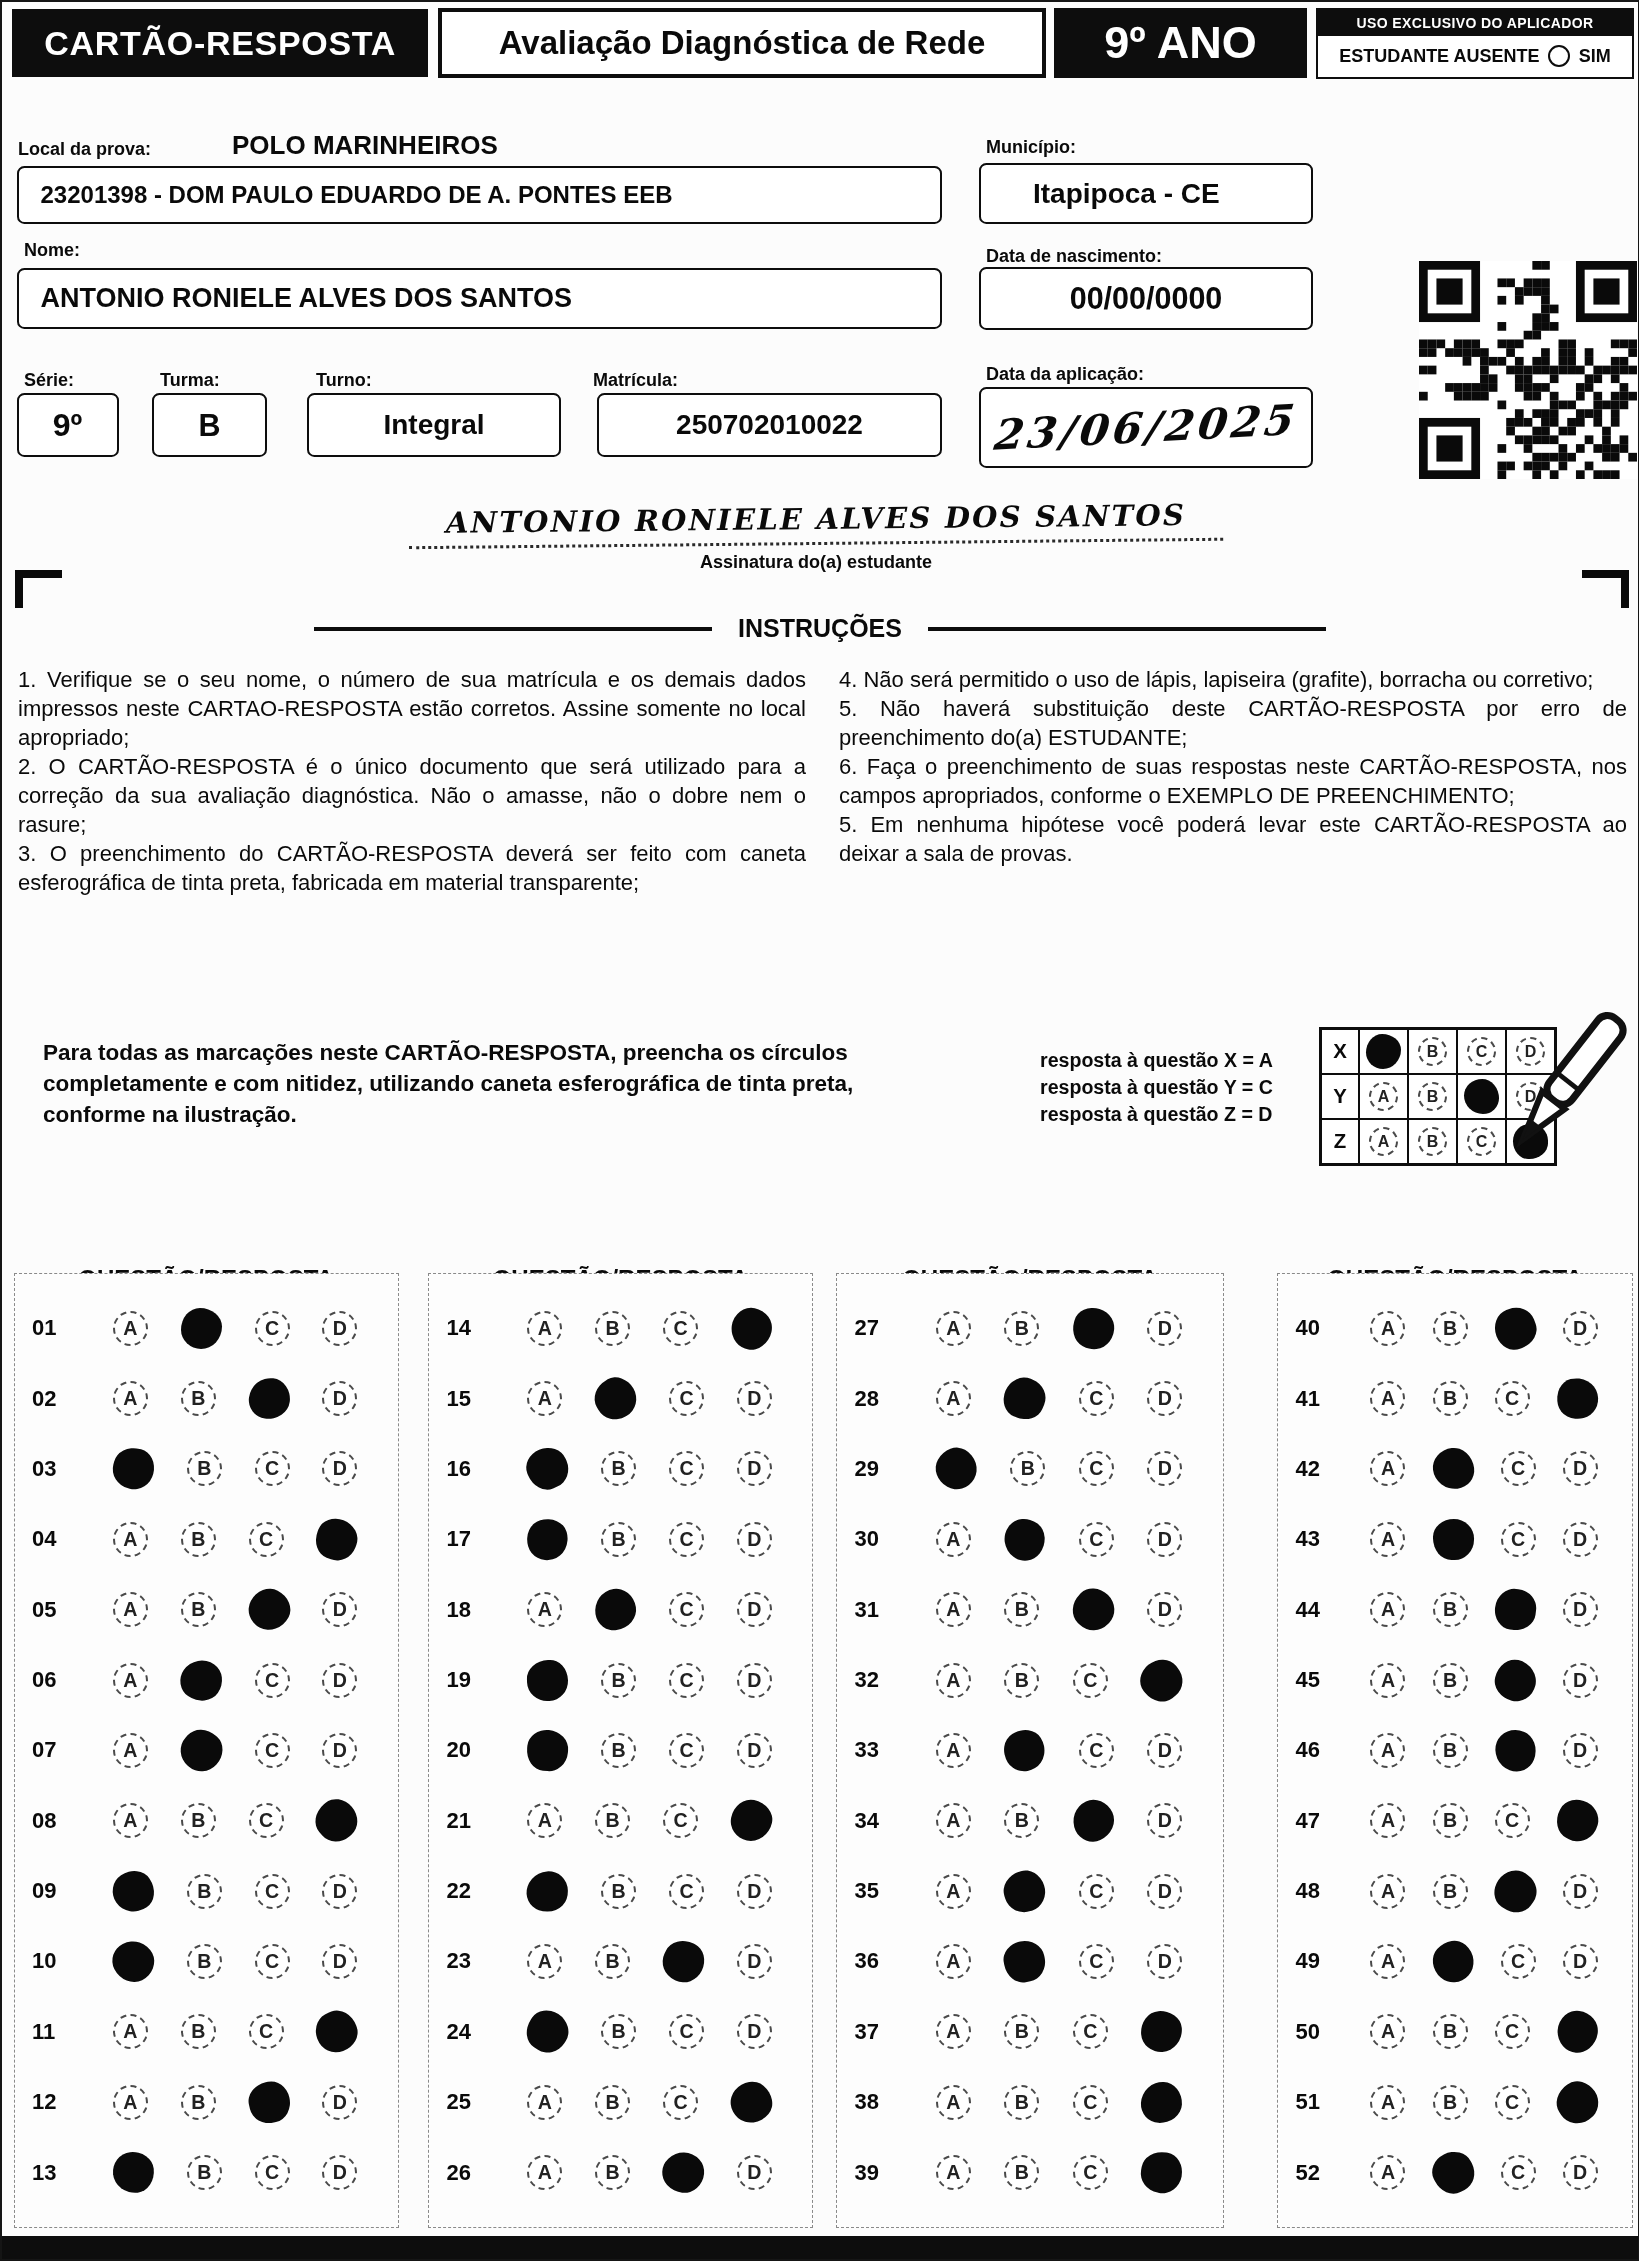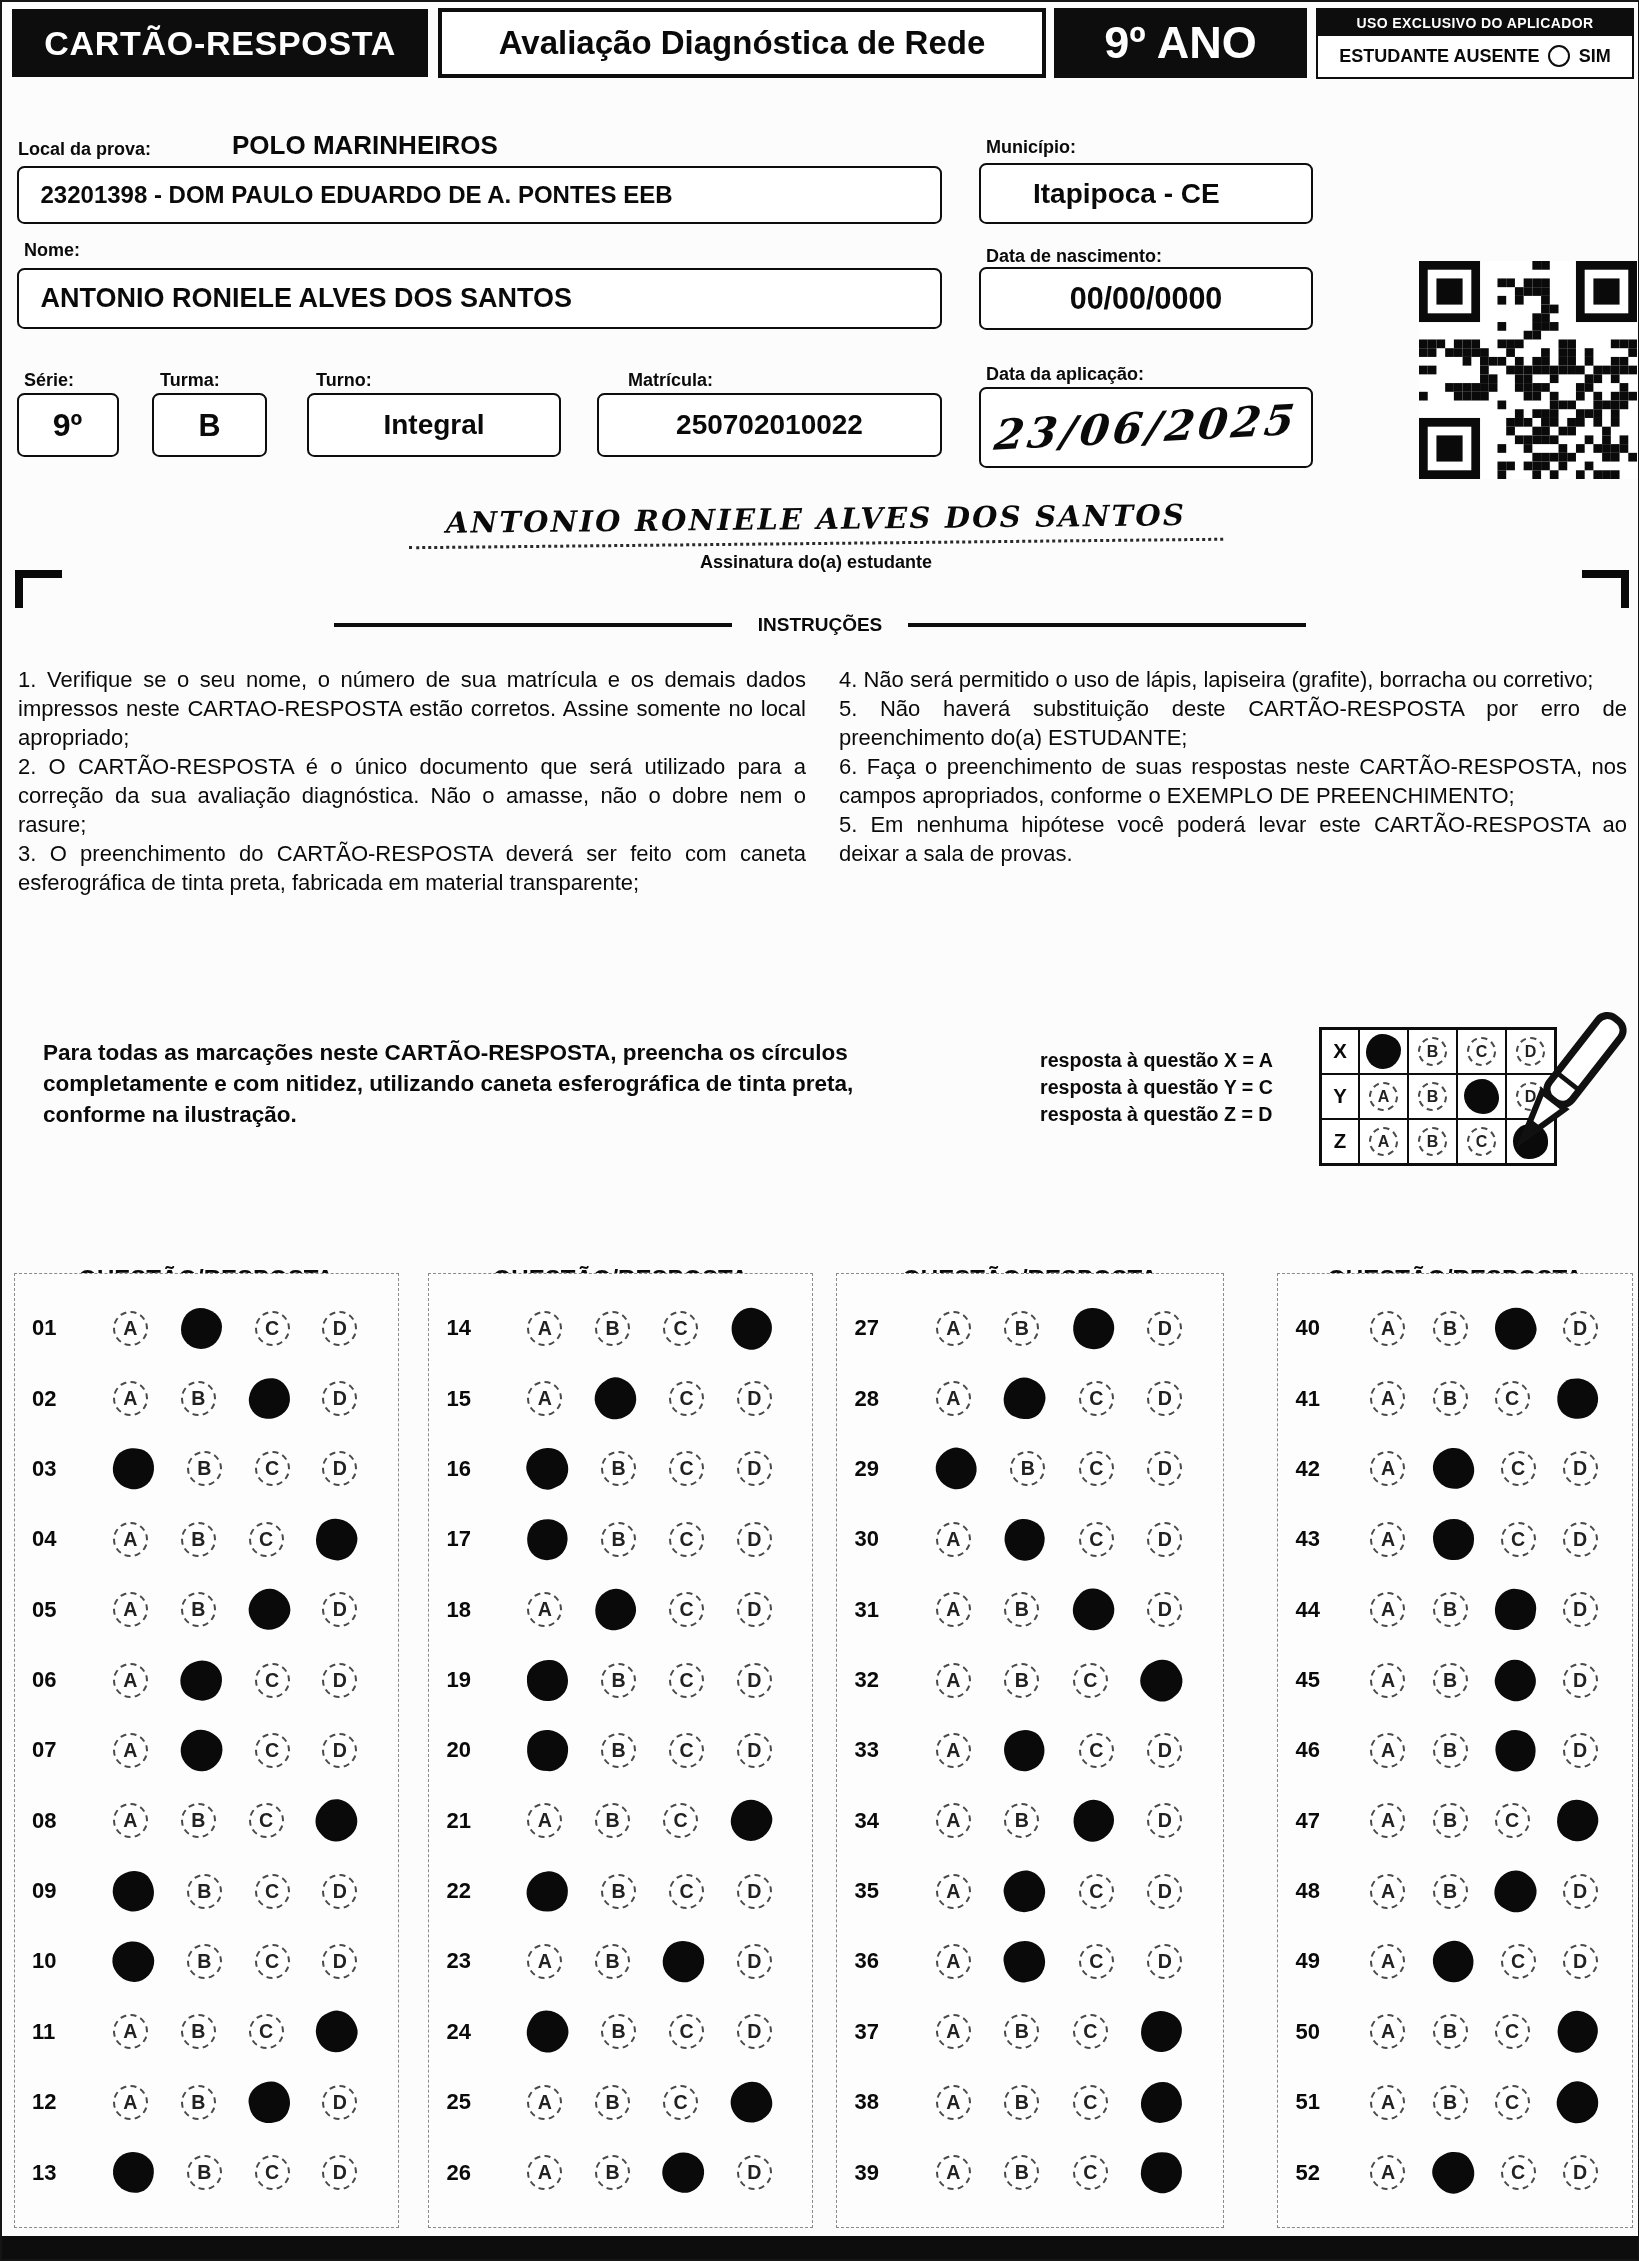--- a/index.html
+++ b/index.html
@@ -33,41 +33,41 @@
   #nome-label{left:22px;top:238px;}
   #nome-box{left:14.5px;top:266px;width:925px;height:61px;padding-left:22px;font-size:27px;}
   #nascimento-label{left:984px;top:244px;}
   #nascimento-box{left:977px;top:265px;width:334px;height:63px;justify-content:center;font-size:30.5px;}
   #serie-label{left:22px;top:368px;}
   #serie-box{left:14.5px;top:391px;width:102px;height:64px;justify-content:center;font-size:32px;}
   #turma-label{left:158px;top:368px;}
   #turma-box{left:150px;top:391px;width:115px;height:64px;justify-content:center;font-size:30.5px;}
   #turno-label{left:314px;top:368px;}
   #turno-box{left:305px;top:391px;width:254px;height:64px;justify-content:center;font-size:28px;}
-  #matricula-label{left:626px;top:368px;}
+  #matricula-label{left:591px;top:368px;}
   #matricula-box{left:595px;top:391px;width:345px;height:64px;justify-content:center;font-size:28px;}
   #aplicacao-label{left:984px;top:362px;}
   #aplicacao-box{left:977px;top:385px;width:334px;height:81px;justify-content:center;}
   #aplicacao-box span{font-family:"DejaVu Serif",serif;font-style:italic;font-weight:bold;font-size:42px;
                       letter-spacing:3.6px;transform:skewX(-10deg) rotate(-3deg);display:inline-block;}
   #qr{left:1417px;top:259px;width:218px;height:218px;}
 
   
   #signature-line{left:407px;top:500px;width:814px;text-align:center;border-bottom:3.6px dotted #2a2a2a;
                   padding-bottom:5.8px;font-family:"DejaVu Serif",serif;font-style:italic;font-weight:bold;
                   font-size:29px;letter-spacing:2.2px;transform:rotate(-.6deg);}
   #signature-label{left:407px;top:550px;width:814px;text-align:center;font-size:18px;font-weight:bold;}
 
   
   #corner-left{left:13px;top:568px;width:47px;height:38px;border-top:8.7px solid #0a0a0a;border-left:8.7px solid #0a0a0a;}
   #corner-right{left:1580px;top:568px;width:47px;height:38px;border-top:8.7px solid #0a0a0a;border-right:8.7px solid #0a0a0a;}
 
   
   #instructions-title{left:0;top:612px;width:100%;display:flex;align-items:center;justify-content:center;
-                      gap:26px;font-size:19px;font-weight:bold;}
+                      gap:26px;font-size:25px;font-weight:bold;}
   #instructions-title .line{width:398px;border-top:4.4px solid #0d0d0d;height:0;}
   #instructions-cols{left:16px;top:663px;width:1609px;display:flex;gap:33px;}
   #instructions-cols .icol{flex:1;font-size:22px;line-height:29px;text-align:justify;}
   .instr-item{margin:0;}
 
   
   #example-text{left:41px;top:1035px;width:850px;font-size:22.5px;line-height:31px;font-weight:bold;}
   #example-legend{left:1038px;top:1045px;font-size:19.6px;font-weight:bold;line-height:27px;}
   #example-grid{left:1317px;top:1025px;border:2.2px solid #0d0d0d;background:#fff;}
   .ex-row{display:flex;}

